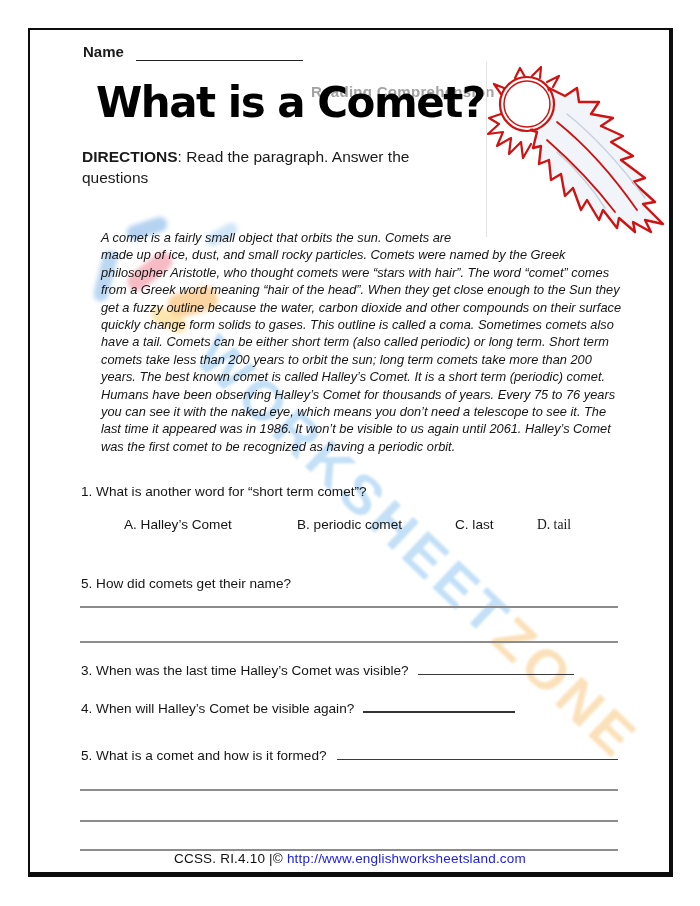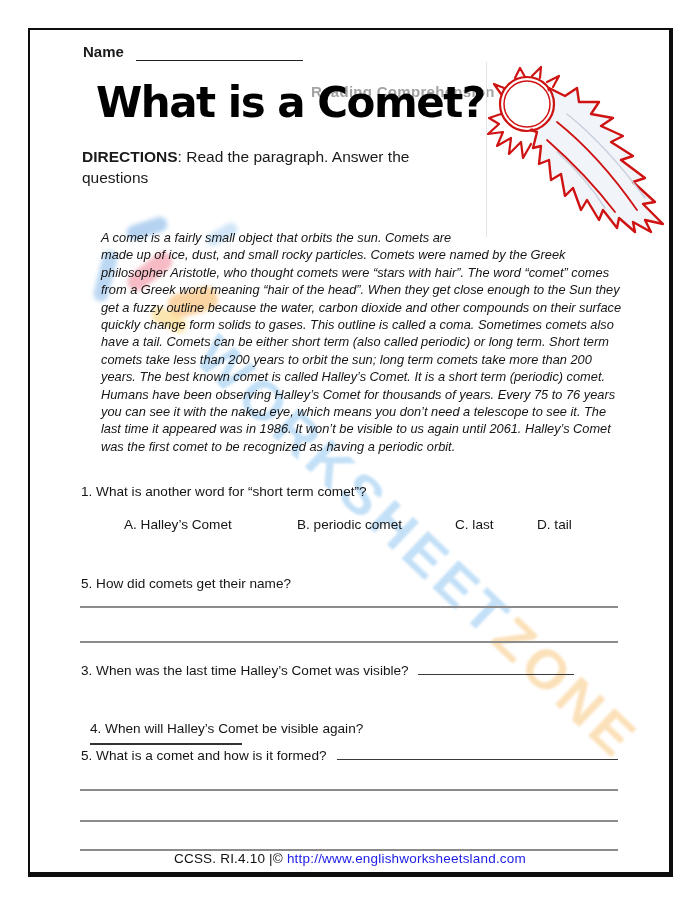--- a/index.html
+++ b/index.html
@@ -153,33 +153,33 @@
 Humans have been observing Halley’s Comet for thousands of years. Every 75 to 76 years
 you can see it with the naked eye, which means you don’t need a telescope to see it. The
 last time it appeared was in 1986. It won’t be visible to us again until 2061. Halley’s Comet
 was the first comet to be recognized as having a periodic orbit.</div>
 
   <div class="q" style="top:484px;">1. What is another word for “short term comet”?</div>
   <div class="q" style="top:517px; left:0; width:600px; height:18px;">
     <span class="opt" style="left:124px;">A. Halley’s Comet</span>
     <span class="opt" style="left:297px;">B. periodic comet</span>
     <span class="opt" style="left:455px;">C. last</span>
-    <span class="opt" style="left:537px;">D. tail</span>
+    <span class="opt" style="left:537px;font-family:Liberation Serif, serif;">D. tail</span>
   </div>
 
   <div class="q" style="top:576px;">5. How did comets get their name?</div>
   <div class="ans-line" style="top:606px;"></div>
   <div class="ans-line" style="top:641px;"></div>
 
   <div class="q q-row" style="top:661px;">
     <span>3. When was the last time Halley’s Comet was visible?</span>
     <span class="fill-line" style="width:156px; margin-left:9px;"></span>
   </div>
 
-  <div class="q q-row" style="top:721px;flex-direction:column;">
+  <div class="q q-row" style="top:701px;">
     <span>4. When will Halley’s Comet be visible again?</span>
     <span class="dash-line" style="width:152px; margin-left:9px;"></span>
   </div>
 
   <div class="q q-row" style="top:746px;">
     <span>5.  What is a comet and how is it formed?</span>
     <span class="fill-line" style="flex:1; margin-left:10px;"></span>
   </div>
   <div class="ans-line" style="top:789px;"></div>
   <div class="ans-line" style="top:820px;"></div>

